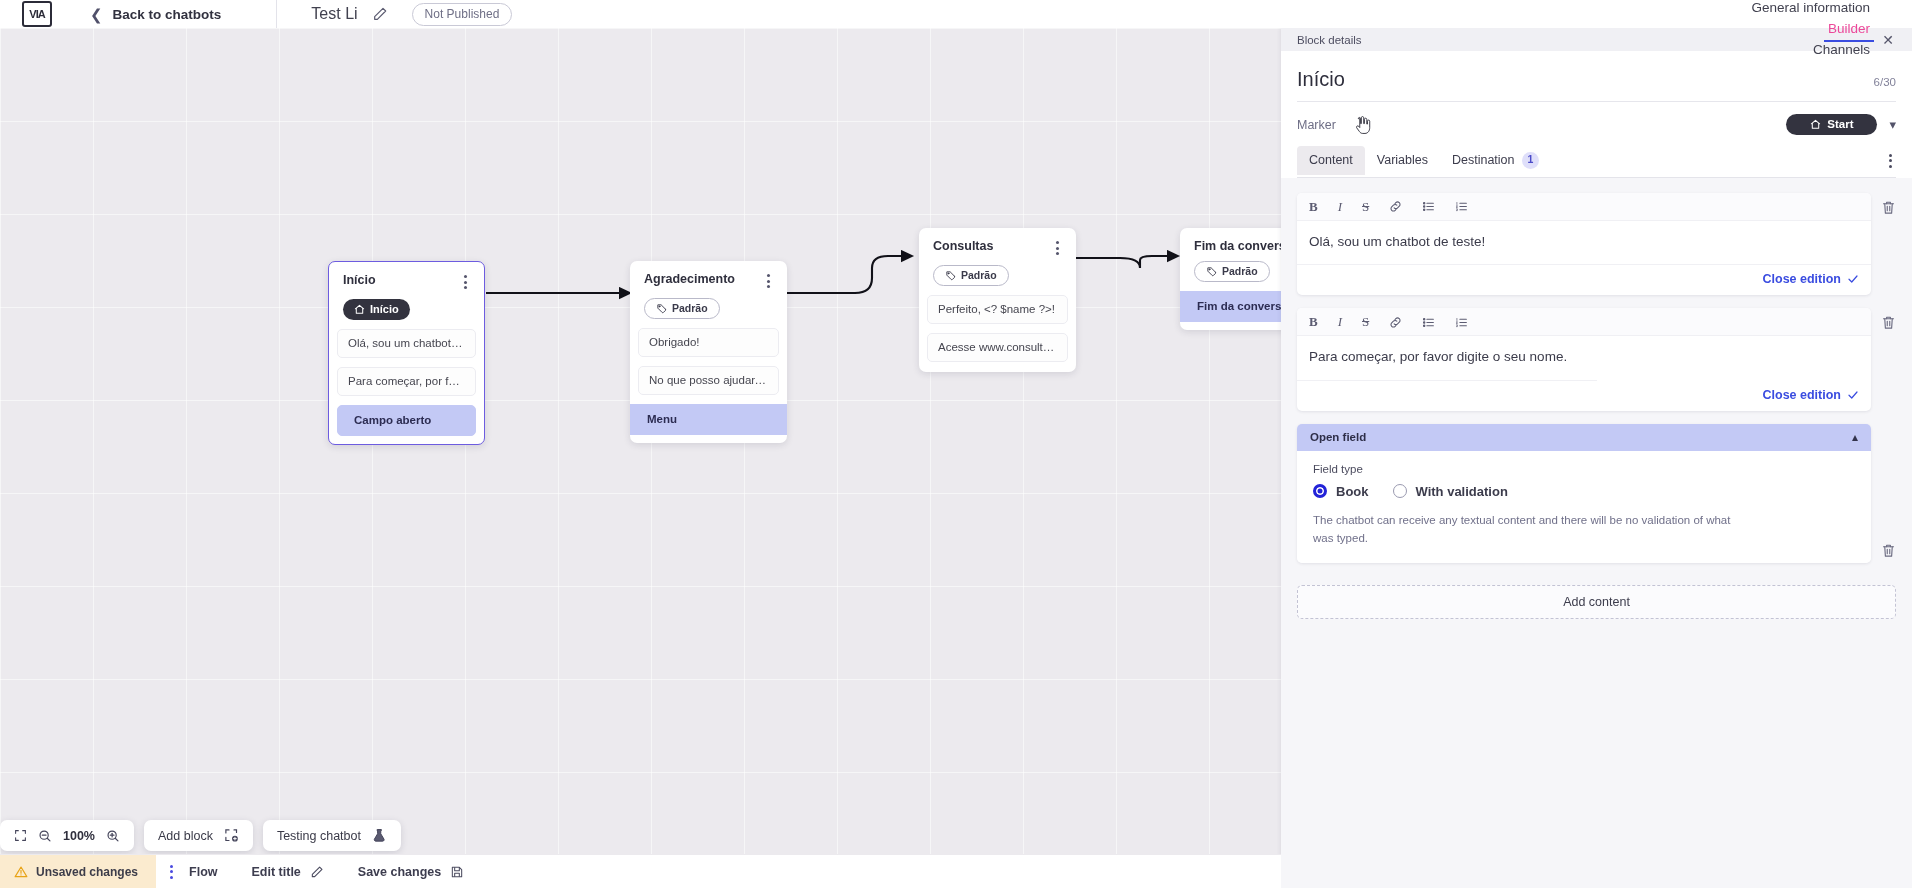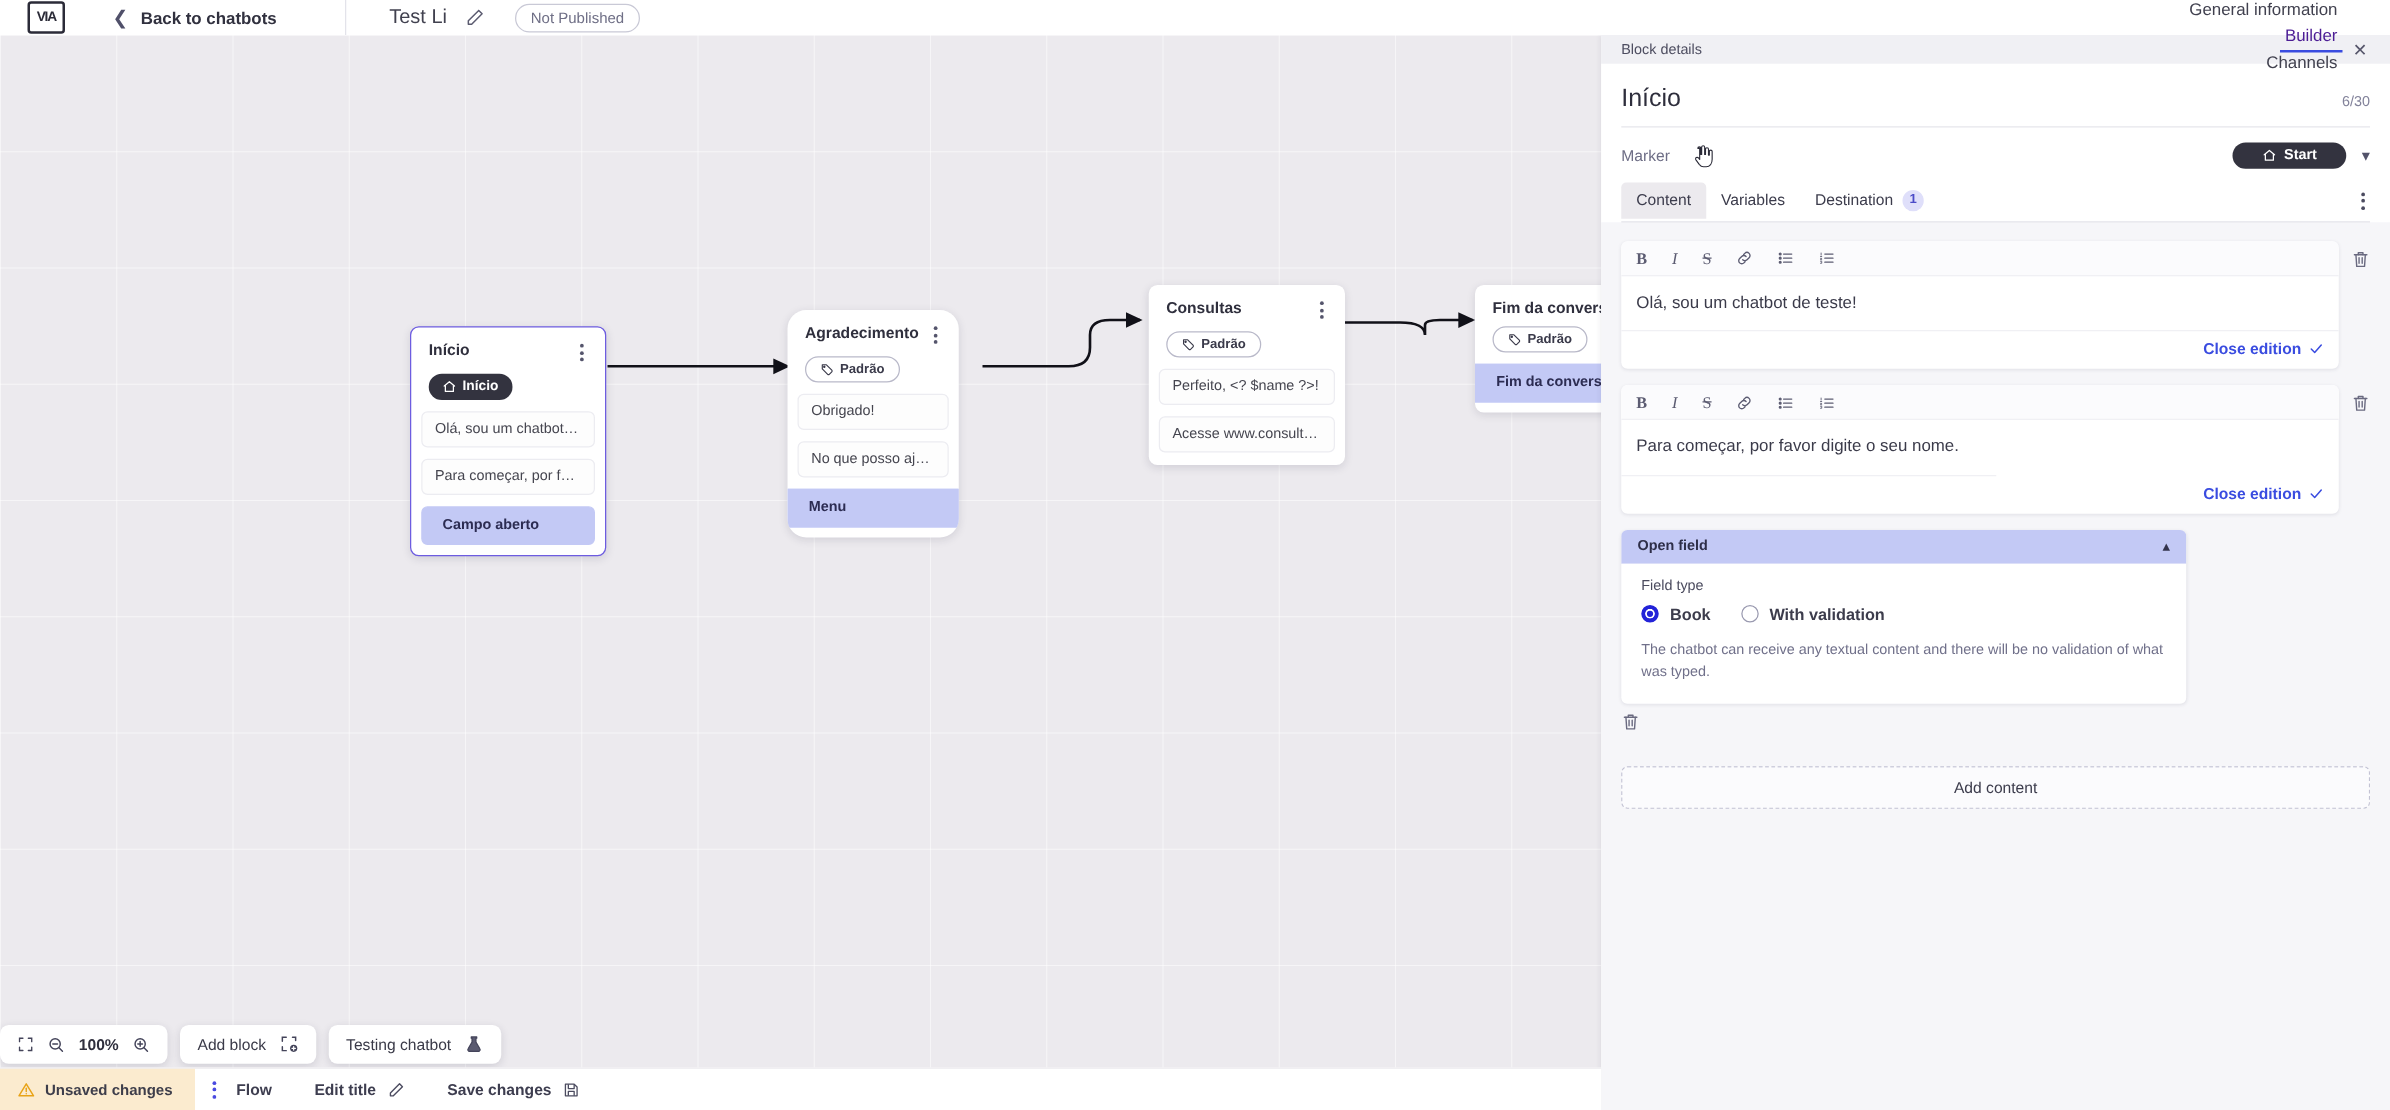--- a/index.html
+++ b/index.html
@@ -31,21 +31,21 @@
   .pencil-ic { margin-left: 14px; cursor: pointer; display: flex; }
   .pub-pill {
     margin-left: 24px; border: 1px solid #c9c9d6; border-radius: 12px;
     padding: 3px 12px 4px; font-size: 12px; color: #6f6f86; white-space: nowrap;
   }
   .top-tabs { position: absolute; right: 0px; top: 0; display: flex; align-items: flex-end; height: 28px; flex-direction: column; }
   .ttab {
     font-size: 13.5px; color: #41414f; padding: 0 0 6px; margin-right: 42px;
     cursor: pointer; white-space: nowrap; position: relative;
   }
-  .ttab.active { color: #4c1d95; font-weight: 400; }
+  .ttab.active { color: #ec4899; font-weight: 400; }
   .ttab.active::after {
     content: ""; position: absolute; left: -4px; right: -4px; bottom: 0;
     height: 2px; background: #3a4ce0;
   }
 
   
   .canvas {
     position: absolute; left: 0; top: 28px; width: 1281px; height: 860px;
     background-color: #eceaee;
     background-image:
@@ -175,21 +175,21 @@
     padding: 11px 12px 13px; font-size: 13.5px; color: #3b3b4a;
     line-height: 1.45; border-bottom: 1px solid #f0f0f4; min-height: 20px;
   }
   .ed-foot { padding: 7px 12px 9px; display: flex; justify-content: flex-end; }
   .close-edition {
     font-size: 12.5px; font-weight: 700; color: #3a4ce0; cursor: pointer;
     display: inline-flex; align-items: center; gap: 6px;
   }
   .trash { cursor: pointer; margin-top: 6px; flex: 0 0 auto; }
 
-  .openfield-row { display: flex; align-items: flex-start; margin-bottom: 14px; flex-direction: column; }
+  .openfield-row { display: flex; align-items: flex-end; gap: 10px; margin-bottom: 14px; }
   .openfield { flex: 1 1 auto; border-radius: 5px; overflow: hidden; box-shadow: 0 1px 3px rgba(40,40,70,.10); }
   .of-head {
     background: #c3c9f5; display: flex; align-items: center; justify-content: space-between;
     padding: 7px 13px 8px; cursor: pointer;
   }
   .of-title { font-size: 11.5px; font-weight: 700; color: #2e2e48; }
   .of-chev { font-size: 12px; color: #33334c; line-height: 1; }
   .of-body { background: #fff; padding: 12px 16px 16px; }
   .of-legend { font-size: 11.5px; color: #4b4b5e; margin-bottom: 9px; }
   .radio-row { display: flex; align-items: center; gap: 24px; margin-bottom: 13px; font-weight: bold; }
@@ -268,21 +268,21 @@
             <path d="M5 10v10h14V10"></path>
           </svg>
         <span>Início</span>
       </span>
       <div class="msg">Olá, sou um chatbot de teste!</div>
       <div class="msg">Para começar, por favor digite o ...</div>
       <div class="msg accent inset">Campo aberto</div>
       <div style="height:8px"></div>
     </div>
 
-    <div class="block" style="left:630px; top:220px; width:137px;border-radius:15px;">
+    <div class="block" style="left:630px; top:233px; width:157px;">
       <div class="blk-head">
         <span class="blk-title">Agradecimento</span>
         <span class="kebab">
             <i></i>
             <i></i>
             <i></i>
           </span>
       </div>
       <span class="tag-out">
         <svg width="11" height="11" viewBox="0 0 24 24" fill="none" stroke="#3a3a4a" stroke-width="2" stroke-linecap="round" stroke-linejoin="round">

